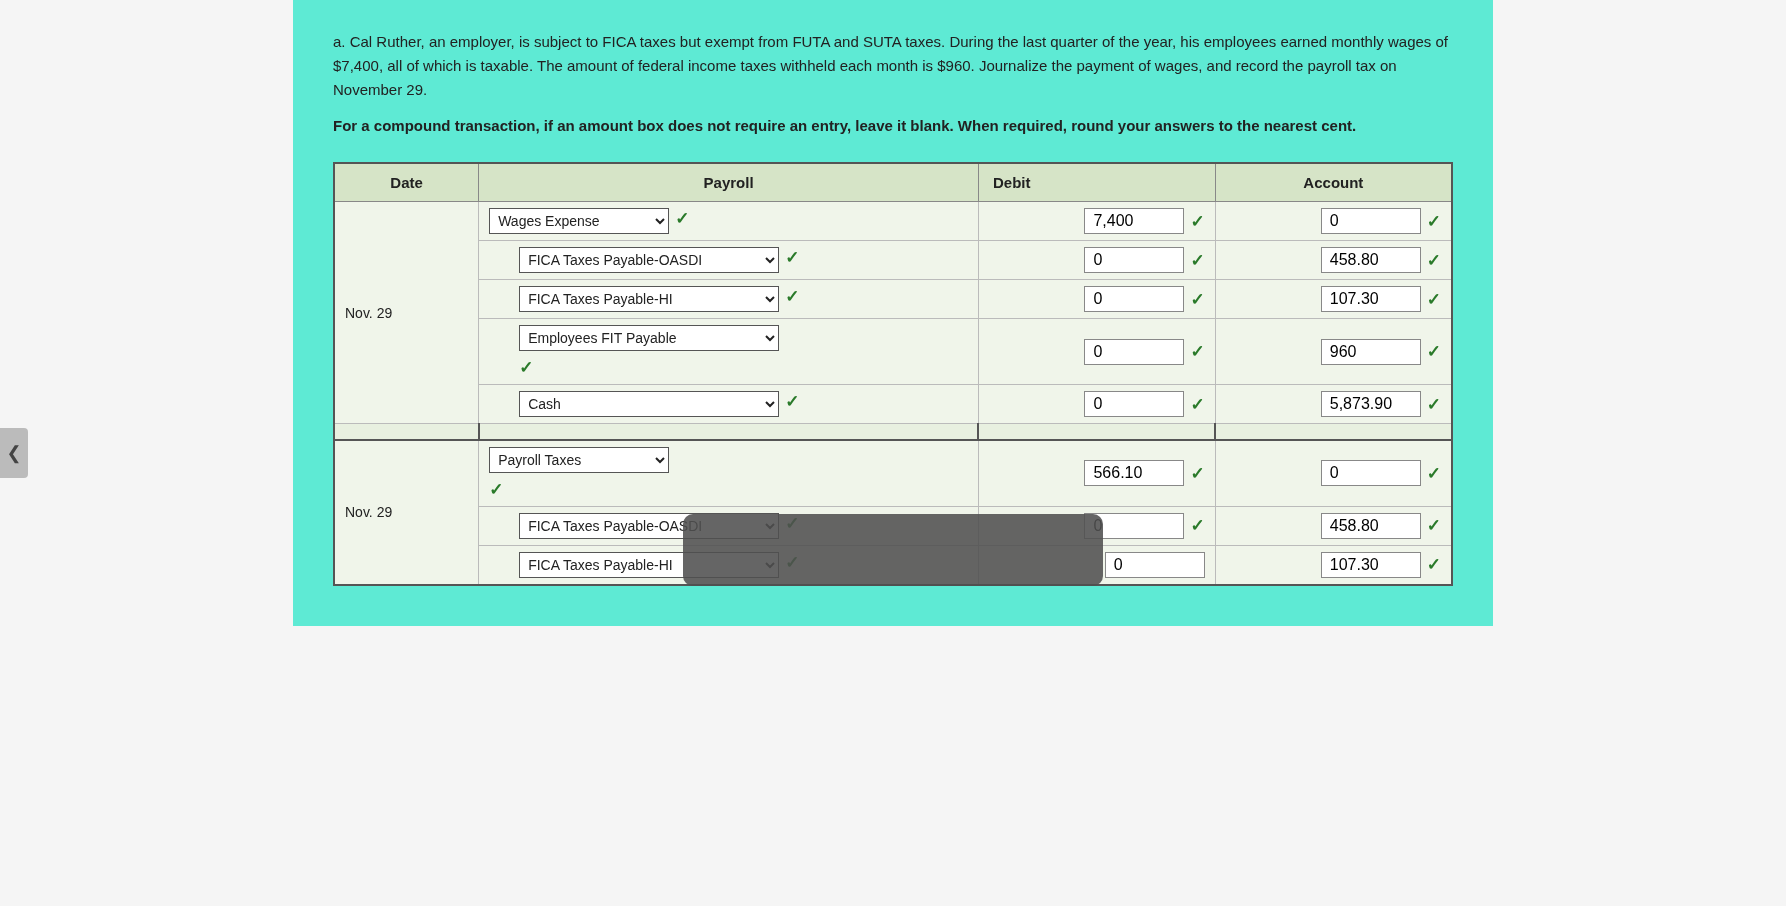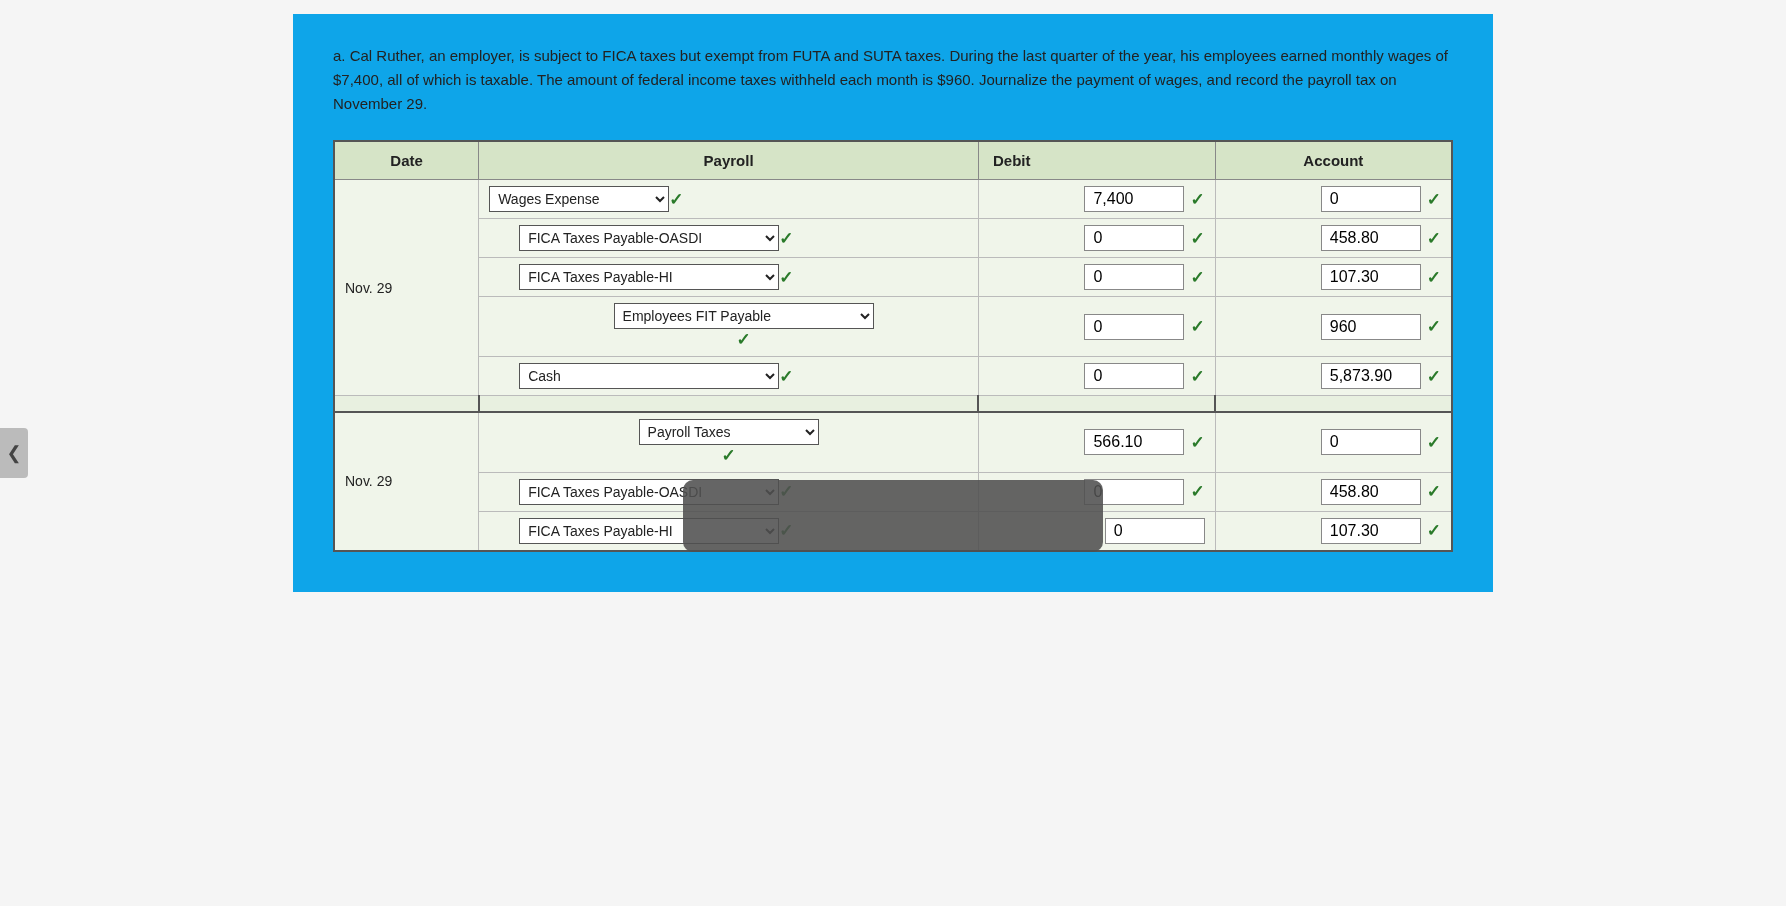--- a/index.html
+++ b/index.html
@@ -3,23 +3,23 @@
   <meta charset="utf-8">
   <style>
     * { box-sizing: border-box; margin: 0; padding: 0; }
     body {
       font-family: Arial, sans-serif;
       font-size: 15px;
       background: #f5f5f5;
       color: #222;
     }
     .page-container {
-      background: #0ea5e9;
+      background: #5eead4;
       max-width: 1200px;
-      margin: 14px auto;
+      margin: 0 auto;
       padding: 30px 40px 40px 40px;
     }
     .problem-text {
       margin-bottom: 24px;
       line-height: 1.6;
     }
     .problem-text p {
       margin-bottom: 12px;
     }
     .bold-instruction {
@@ -68,21 +68,22 @@
       width: 180px;
     }
     .credit-cell {
       background: #f0f5ea;
       text-align: right;
       width: 180px;
     }
 
     .account-dropdown-wrapper {
       display: flex;
-      align-items: center;
+      align-items: flex-start;
+      gap: 6px;
     }
     .account-select {
       border: 1.5px solid #555;
       background: #fff;
       font-size: 14px;
       padding: 3px 4px;
       min-width: 180px;
       color: #222;
       cursor: pointer;
     }
@@ -143,20 +144,21 @@
 <body>
 
 <div class="nav-arrow">
   <span>❮</span>
 </div>
 
 <div class="page-container">
 
   <div class="problem-text">
     <p>a.  Cal Ruther, an employer, is subject to FICA taxes but exempt from FUTA and SUTA taxes. During the last quarter of the year, his employees earned monthly wages of $7,400, all of which is taxable. The amount of federal income taxes withheld each month is $960. Journalize the payment of wages, and record the payroll tax on November 29.</p>
+    <p class="bold-instruction">For a compound transaction, if an amount box does not require an entry, leave it blank. When required, round your answers to the nearest cent.</p>
   </div>
 
   <div style="position:relative;">
   <table class="journal-table">
     <thead>
       <tr>
         <th class="date-col">Date</th>
         <th class="account-col">Payroll</th>
         <th class="debit-col">Debit</th>
         <th class="credit-col">Account</th>

